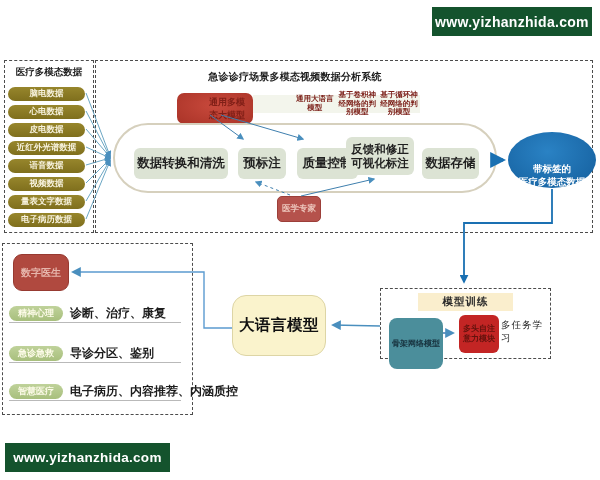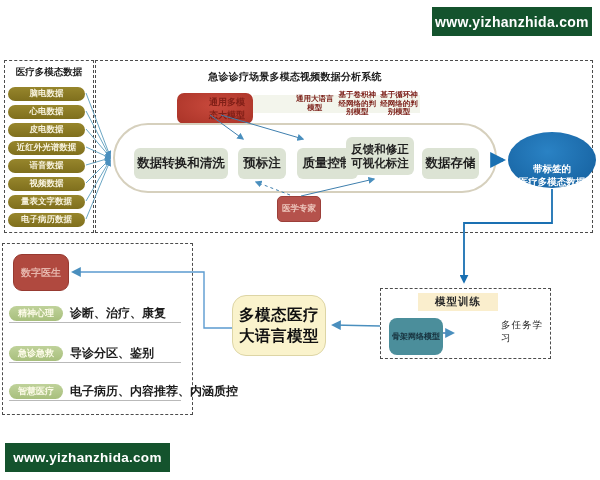--- a/index.html
+++ b/index.html
@@ -55,24 +55,24 @@
             color:#ecc5bb; font-size:8.5px; font-weight:bold;
             display:flex; align-items:center; justify-content:center; border:1px solid #9c3f39; }
 
   
   .out-ellipse { left:508px; top:132px; width:88px; height:56px; border-radius:50%;
                  background:radial-gradient(ellipse at 45% 35%, #2a82c4, #145e9c);
                  color:#ffffff; font-weight:bold; font-size:9.5px; line-height:1.3;
                  display:flex; flex-direction:column; align-items:center; justify-content:flex-end; text-align:center; }
 
   
-  .train-banner { left:37px; top:4px; width:80px; height:18px; background:#faeecd;
+  .train-banner { left:37px; top:4px; width:95px; height:18px; background:#faeecd;
                   color:#2a2a2a; font-size:10.5px; font-weight:bold;
                   display:flex; align-items:center; justify-content:center; letter-spacing:1px; }
-  .backbone { left:8px; top:29px; width:54px; height:37px; background:#4b8e9b; border-radius:8px;
+  .backbone { left:8px; top:29px; width:54px; height:51px; background:#4b8e9b; border-radius:8px;
               color:#16303c; font-size:8px; font-weight:bold;
               display:flex; align-items:center; justify-content:center; }
   .attention { left:78px; top:26px; width:40px; height:38px; background:#c32524; border-radius:6px;
                color:#64120d; font-size:8px; font-weight:bold; line-height:1.3;
                display:flex; flex-direction:column; align-items:center; justify-content:center; text-align:center; }
   .multitask { left:120px; top:30px; color:#222222; font-size:9.5px; letter-spacing:1px; }
 
   
   .llm-box { left:232px; top:295px; width:94px; height:61px; background:#faf3cc;
              border:1px solid #ddd5a5; border-radius:14px; color:#111111;
@@ -136,25 +136,28 @@
   <div class="abs expert">医学专家</div>
 
   <div class="abs out-ellipse">
     <span>带标签的</span>
     <span>医疗多模态数据</span>
   </div>
 
   <div class="abs dashed train-box">
     <div class="abs train-banner">模型训练</div>
     <div class="abs backbone">骨架网络模型</div>
+    <div class="abs attention">
+      <span>多头自注</span>
+      <span>意力模块</span>
+    </div>
     <div class="abs multitask">多任务学习</div>
   </div>
 
   <div class="abs llm-box">
-    <span>多模态医疗</span>
     <span>大语言模型</span>
   </div>
 
   <div class="abs dashed app-box">
     <div class="abs doctor">数字医生</div>
   </div>
   <div class="abs app-row row-1">
     <span class="green-pill">精神心理</span>
     <span class="row-desc">诊断、治疗、康复</span>
   </div>

